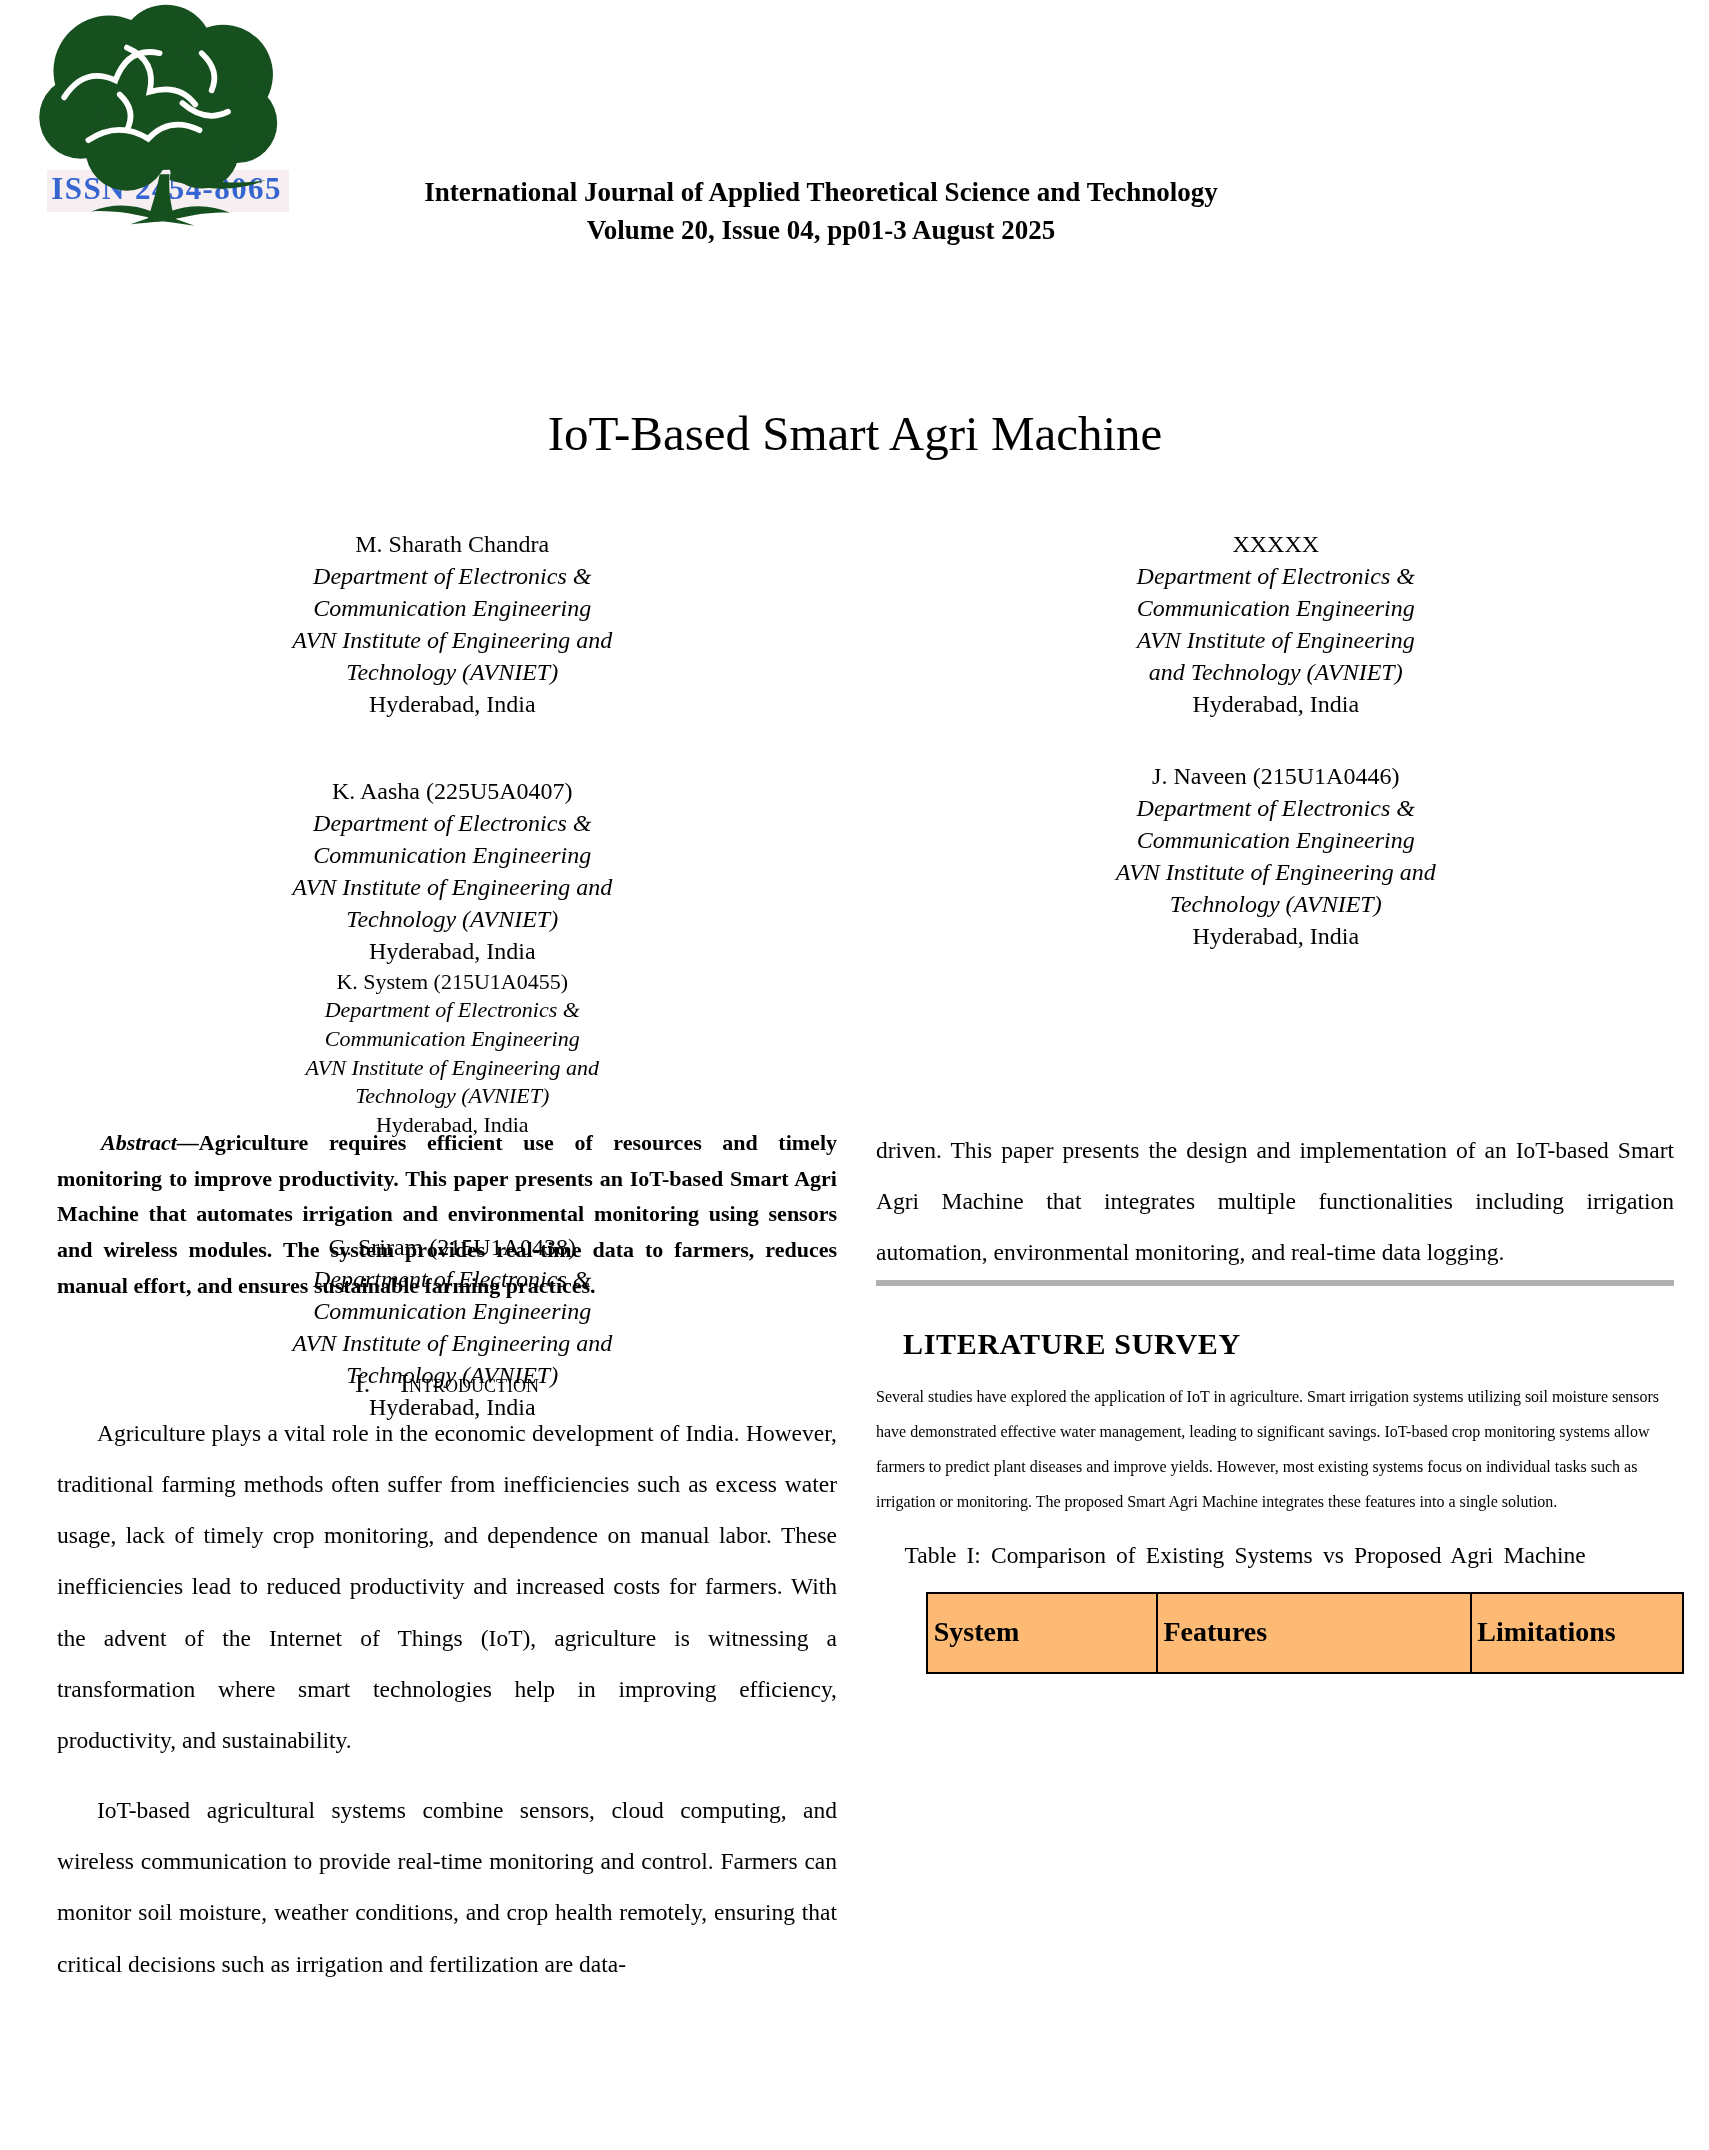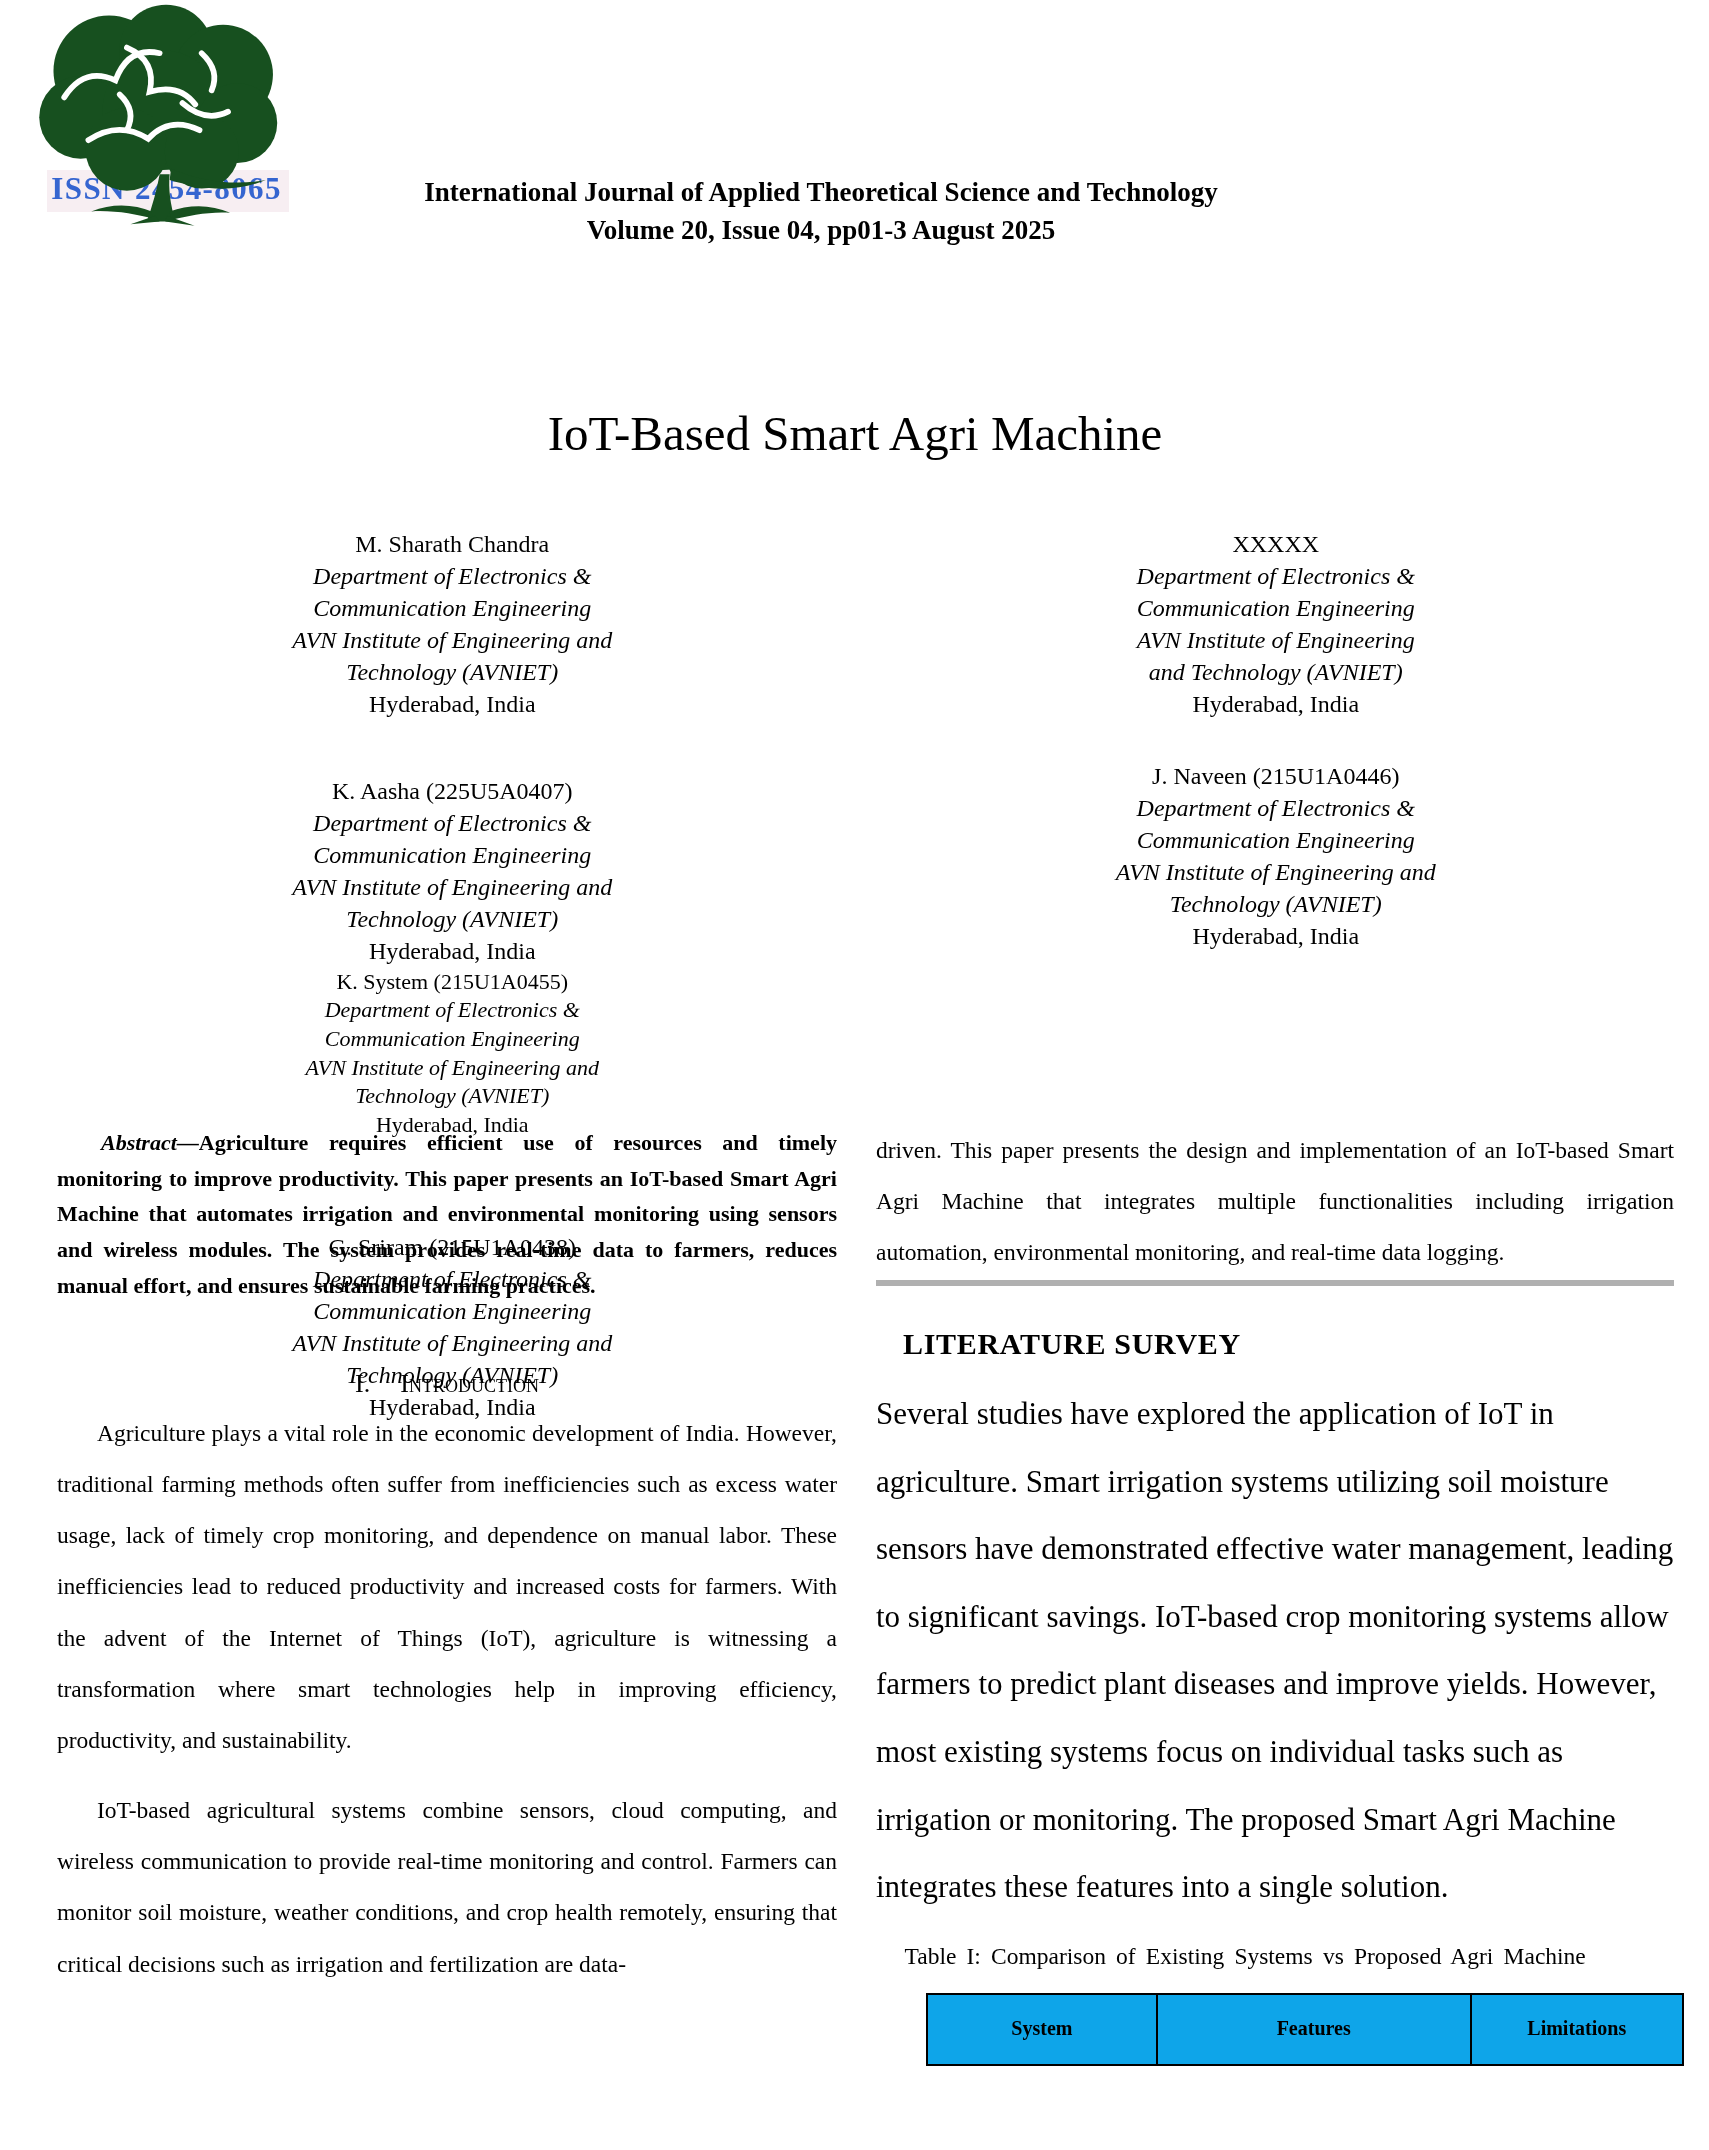--- a/index.html
+++ b/index.html
@@ -65,36 +65,36 @@
   }
   .section-divider {
     width:100%; height:6.4px; background:#b0b0b0; margin-top:1.4px;
   }
   .lit-heading {
     margin-top:41px; margin-left:27px;
     font-size:30px; font-weight:bold; letter-spacing:0.7px;
   }
   .para-survey {
     margin-top:18.6px;
-    font-size:31px; line-height:2.18; text-align:left;
+    font-size:16px; line-height:2.18; text-align:left;
   }
   .table-caption {
     margin-top:10px;
     font-size:23.5px; line-height:2.18; text-align:justify;
     text-indent:28.5px; word-spacing:4.3px;
   }
   .cmp-table {
     margin-top:11.4px; margin-left:50px;
     width:758px; border-collapse:collapse; table-layout:fixed;
   }
   .cmp-table th {
     border:2.1px solid #000;
-    font-size:20px; font-weight:bold; text-align:center;
+    font-size:28px; font-weight:bold; text-align:left;
     padding:21.4px 5.7px 24px 5.7px;
-    background:#0ea5e9;
+    background:#fdba74;
   }
   .cmp-table .w1 { width:30.4%; }
   .cmp-table .w2 { width:41.5%; }
   .cmp-table .w3 { width:28.1%; }
 </style>
 </head>
 <body>
 
 <div class="page">
 

